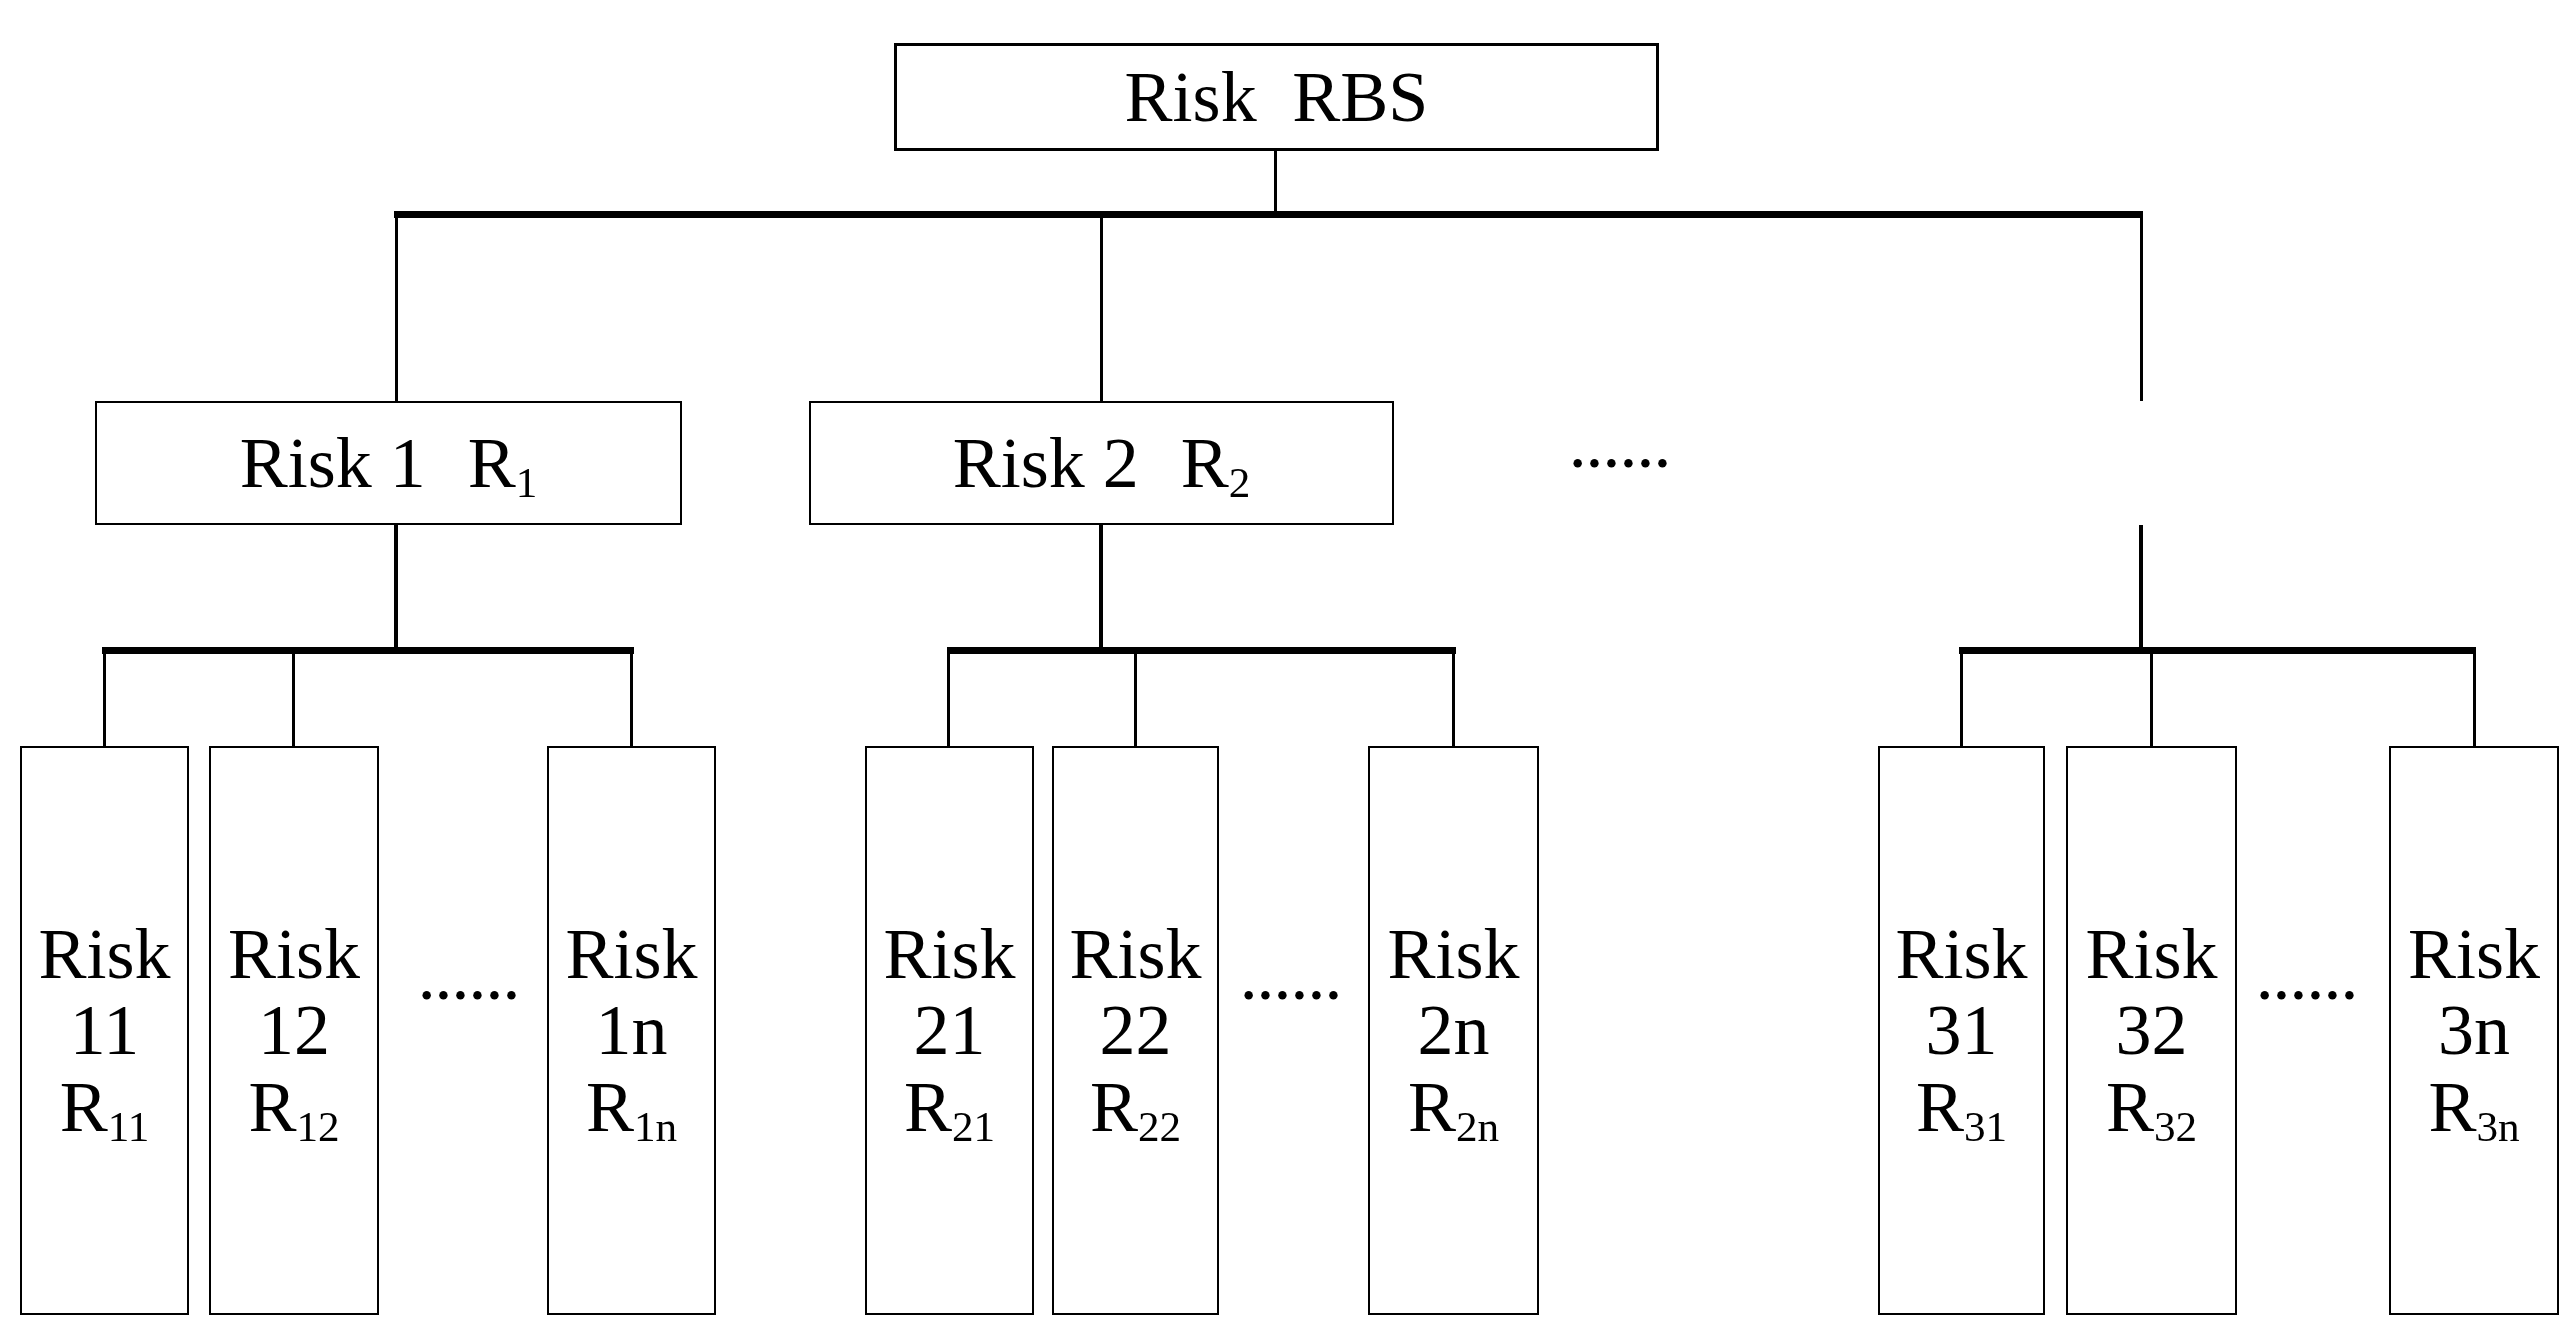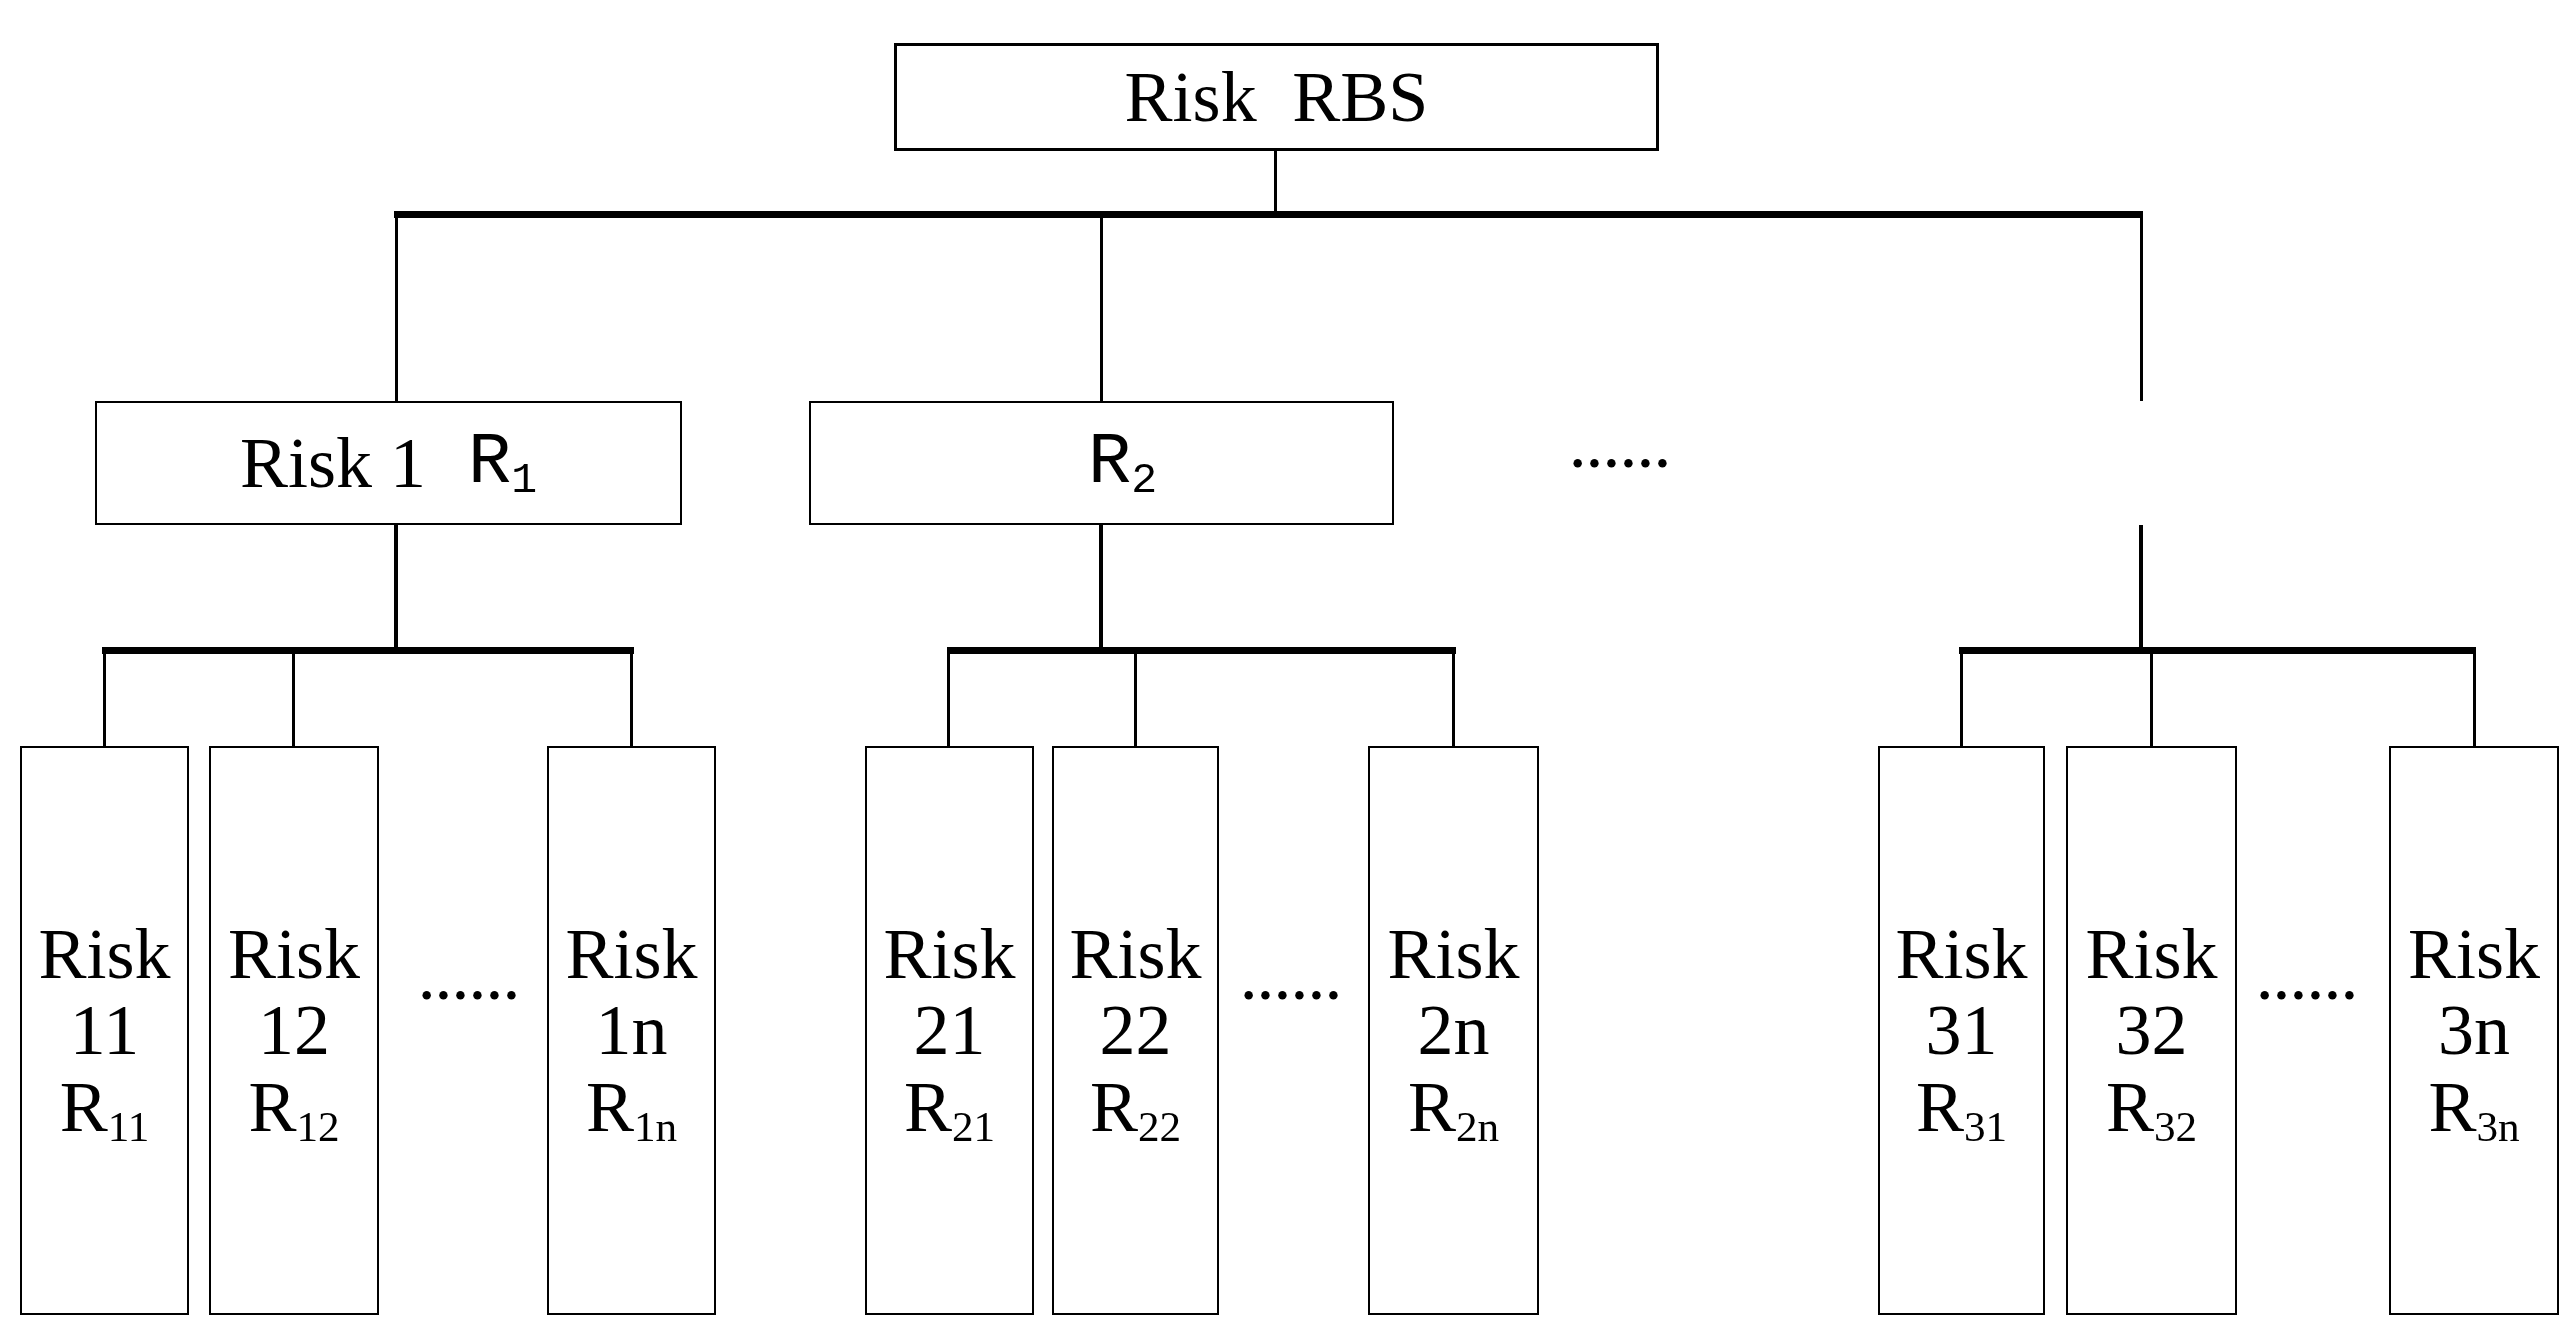--- a/index.html
+++ b/index.html
@@ -25,21 +25,21 @@
     font-size: 72px;
     white-space: nowrap;
   }
   .root-box { border-width: 3.4px; }
   .root-lbl { word-spacing: 17.7px; }
   .l3 {
     flex-direction: column;
     line-height: 1.06;
     text-align: right;
   }
-  .sym { margin-left: 42px; font-family: Liberation Mono, monospace; }
+  .sym { margin-left: 42px; }
   sub {
     font-size: 0.6em;
     line-height: 0;
     vertical-align: -0.22em;
   }
   .dots {
     position: absolute;
     width: 136px;
     height: 68px;
     display: flex;
@@ -81,20 +81,21 @@
 
   <div class="box root-box" style="left:894px;top:43px;width:765px;height:108px">
     <span class="root-lbl">Risk RBS</span>
   </div>
 
   <div class="box" style="left:95px;top:401px;width:587px;height:124px">
     <span>Risk 1</span>
     <span class="sym"><span>R</span><sub>1</sub></span>
   </div>
   <div class="box" style="left:809px;top:401px;width:585px;height:124px">
+    <span>Risk 2</span>
     <span class="sym"><span>R</span><sub>2</sub></span>
   </div>
   <div class="dots" style="left:1555px;top:430px">••••••</div>
 
   <div class="box l3" style="left:20px;top:746px;width:169px;height:569px">
     <span>Risk</span>
     <span>11</span>
     <span><span>R</span><sub>11</sub></span>
   </div>
   <div class="box l3" style="left:209px;top:746px;width:170px;height:569px">

